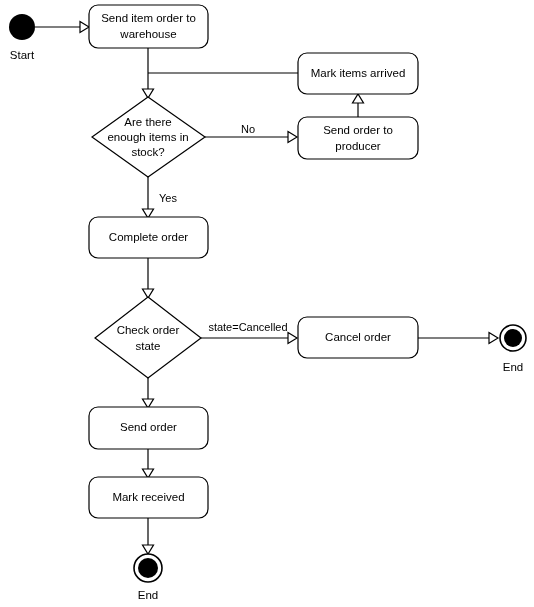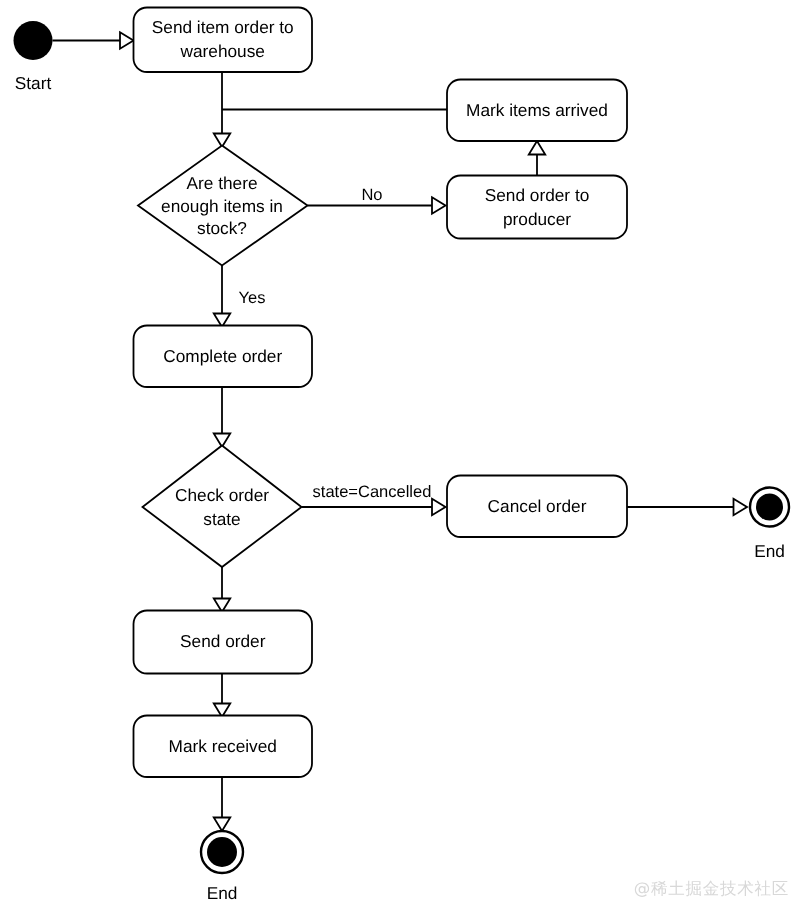--- a/index.html
+++ b/index.html
@@ -175,15 +175,14 @@
 
     <rect class="shape-box" x="89" y="477" width="119" height="41" rx="9" ry="9"></rect>
     <text class="node-label" x="148.5" y="498">Mark received</text>
 
     <circle class="final-ring" cx="148" cy="568" r="14"></circle>
     <circle class="final-core" cx="148" cy="568" r="10"></circle>
     <text class="terminal-label" x="148" y="599">End</text>
 
   </svg>
 
-  <div class="watermark">@稀土掘金技术社区</div>
 
 </div>
 
 </body></html>

